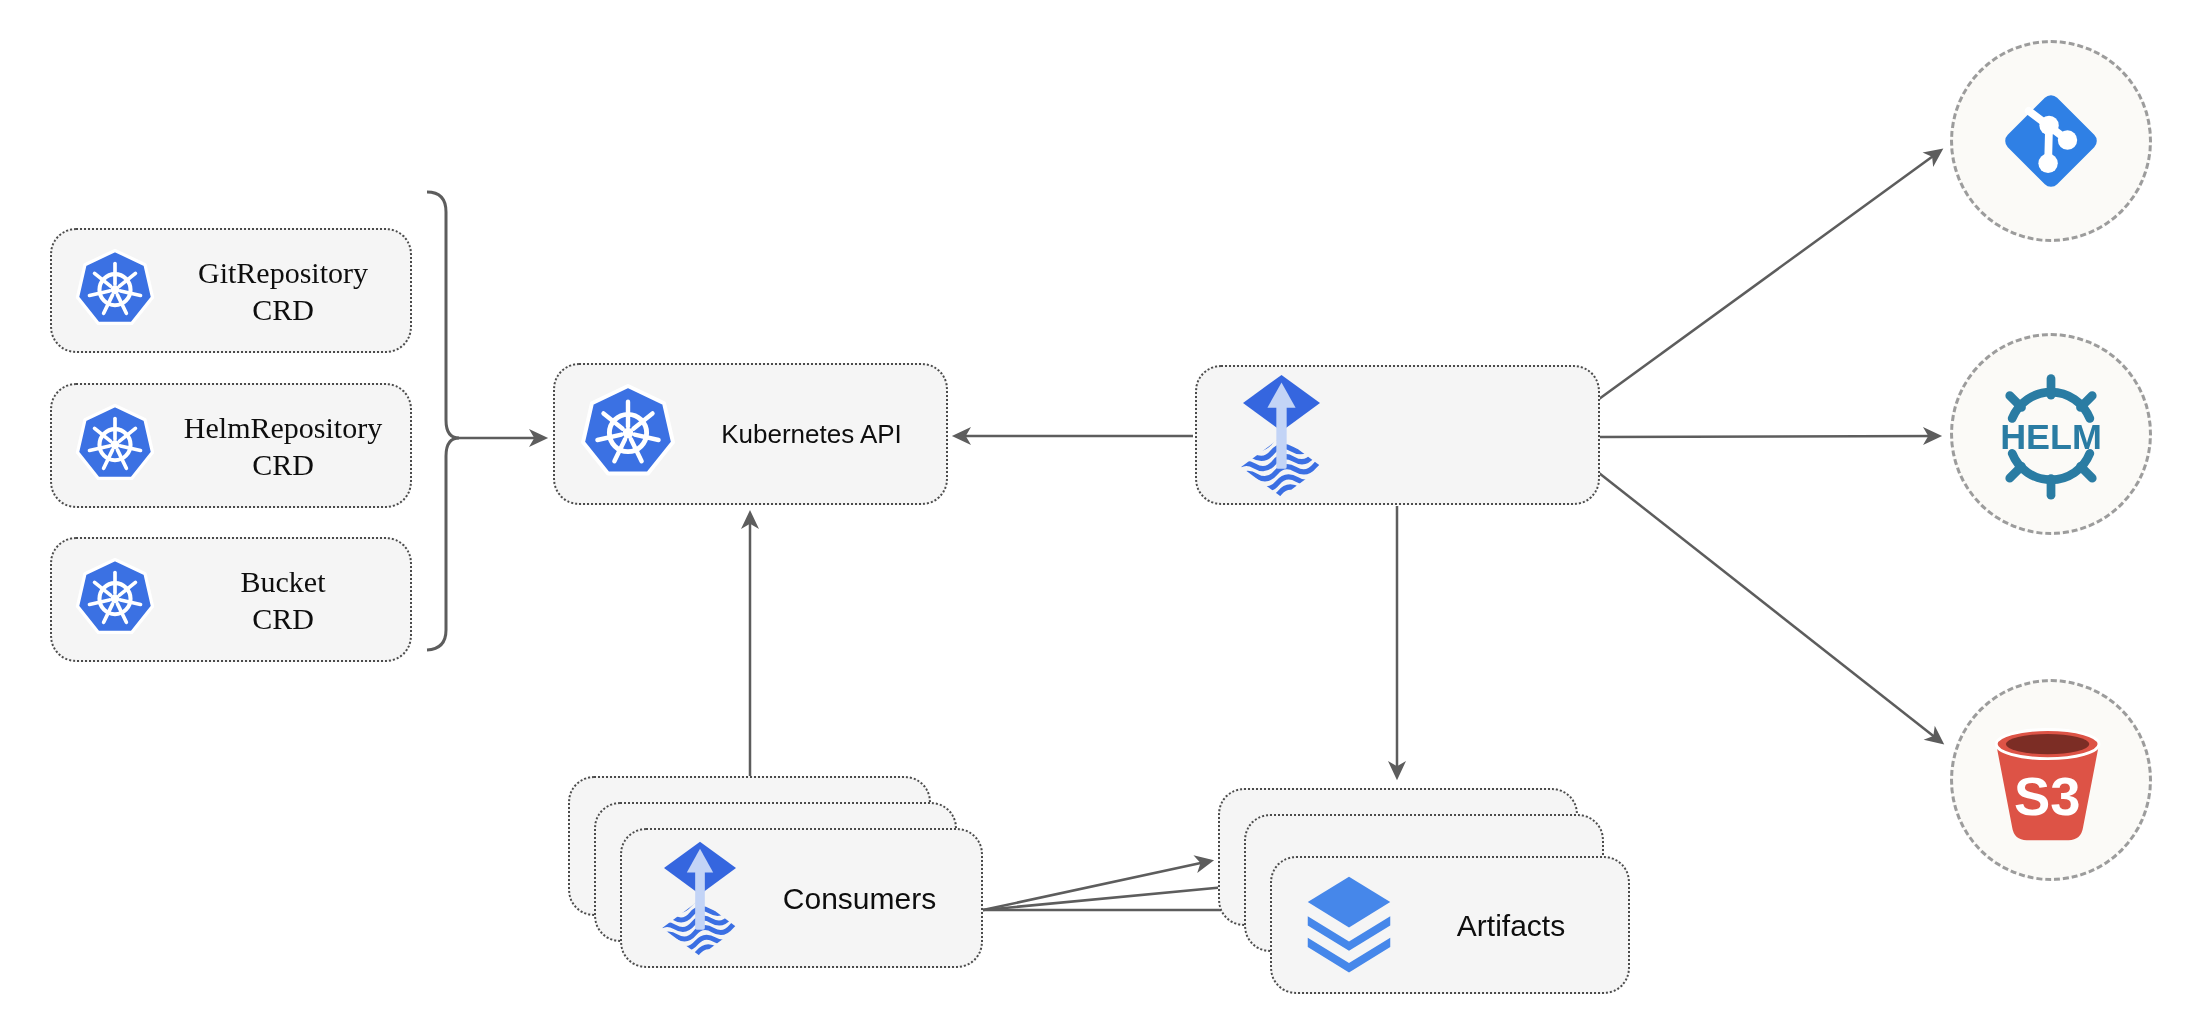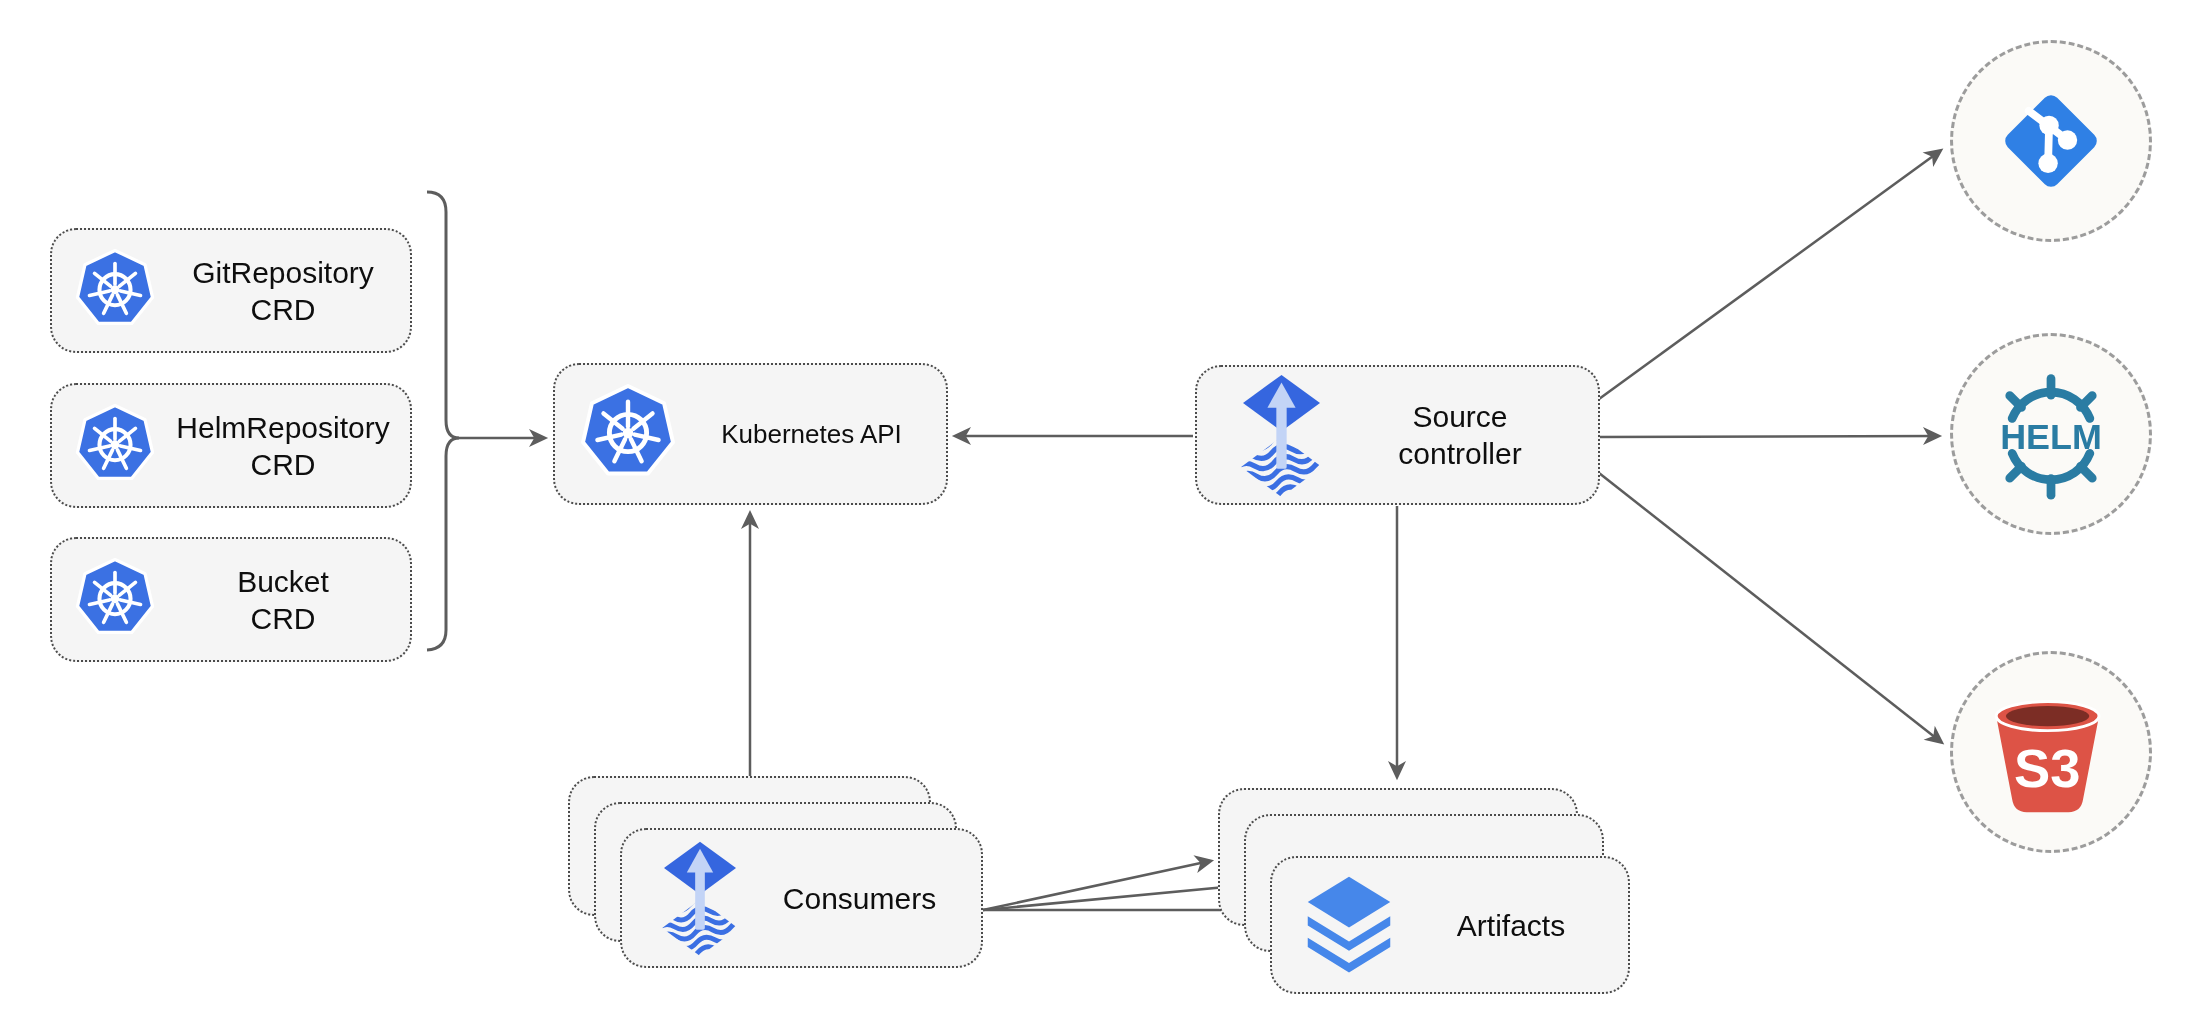--- a/index.html
+++ b/index.html
@@ -10,21 +10,21 @@
   .bracket{stroke:#5d5d5d;stroke-width:3;fill:none;}
   .node{position:absolute;background:#f5f5f5;border:2.5px dotted #4b4b4b;border-radius:26px;
         box-sizing:border-box;display:flex;align-items:center;}
   .node .icon{flex:0 0 auto;}
   .node .label{flex:1 1 auto;text-align:center;font-size:30px;line-height:37px;color:#0e0e0e;}
   .plain{position:absolute;background:#f5f5f5;border:2.5px dotted #4b4b4b;border-radius:26px;
          box-sizing:border-box;}
   .stack{position:absolute;}
   .circle{position:absolute;width:202px;height:202px;border-radius:50%;background:#fbfaf7;
           border:3px dashed #9c9c9c;box-sizing:border-box;display:flex;align-items:flex-end;justify-content:center;}
-  .pad-l{padding-left:22px;}
+  .pad-l{padding-left:22px;font-family:Liberation Serif, serif;}
 </style>
 </head>
 <body>
 
 <div class="canvas">
 
   <svg width="0" height="0" style="position:absolute" aria-hidden="true">
     <defs>
       <symbol id="sym-k8s" viewBox="0 0 100 104">
         <polygon points="50,3 86.8,20.6 95.9,60.4 70.4,92.3 29.6,92.3 4.1,60.4 13.2,20.6" fill="#3b71e3" stroke="#ffffff" stroke-width="4" stroke-linejoin="round"></polygon>
@@ -121,24 +121,20 @@
     <svg class="icon" width="98" height="102">
         <use href="#sym-k8s"></use>
       </svg>
     <div class="label" style="font-size:26px">Kubernetes API</div>
   </div>
 
   <div class="node" style="left:1195px;top:365px;width:405px;height:140px;padding-left:44px">
     <svg class="icon" width="81" height="124">
         <use href="#sym-flux"></use>
       </svg>
-    <div class="label">
-      <div>Source</div>
-      <div>controller</div>
-    </div>
   </div>
 
   <div class="stack" style="left:568px;top:776px;width:415px;height:192px">
     <div class="plain" style="left:0;top:0;width:363px;height:140px"></div>
     <div class="plain" style="left:26px;top:26px;width:363px;height:140px"></div>
     <div class="node" style="left:52px;top:52px;width:363px;height:140px;padding-left:40px">
       <svg class="icon" width="76" height="116">
           <use href="#sym-flux"></use>
         </svg>
       <div class="label">Consumers</div>
@@ -178,21 +174,21 @@
         <line x1="70.6" y1="73.6" x2="58.5" y2="61.5"></line>
         <line x1="131.4" y1="73.6" x2="143.5" y2="61.5"></line>
         <line x1="101" y1="147" x2="101" y2="164"></line>
         <line x1="70.6" y1="134.4" x2="58.5" y2="146.5"></line>
         <line x1="131.4" y1="134.4" x2="143.5" y2="146.5"></line>
       </g>
       <text x="101" y="116" text-anchor="middle" font-family="Liberation Sans, sans-serif" font-size="37" font-weight="bold" fill="#2a7ca3">HELM</text>
     </svg>
   </div>
 
-  <div class="circle" style="left:1950px;top:651px">
+  <div class="circle" style="left:1950px;top:679px">
     <svg width="196" height="196" viewBox="0 0 202 202">
       <path d="M44.5,64 L61,150 Q63,163 76,163 L119,163 Q132,163 134,150 L150.5,64 A53,15 0 0 1 44.5,64 Z" fill="#dd5346"></path>
       <ellipse cx="97.5" cy="64" rx="53" ry="15" fill="#dd5346" stroke="#ffffff" stroke-width="3"></ellipse>
       <ellipse cx="97.5" cy="64" rx="43" ry="10.5" fill="#7c2d25"></ellipse>
       <text x="97" y="137" text-anchor="middle" font-family="Liberation Sans, sans-serif" font-size="56" font-weight="bold" fill="#ffffff">S3</text>
     </svg>
   </div>
 
 </div>
 

